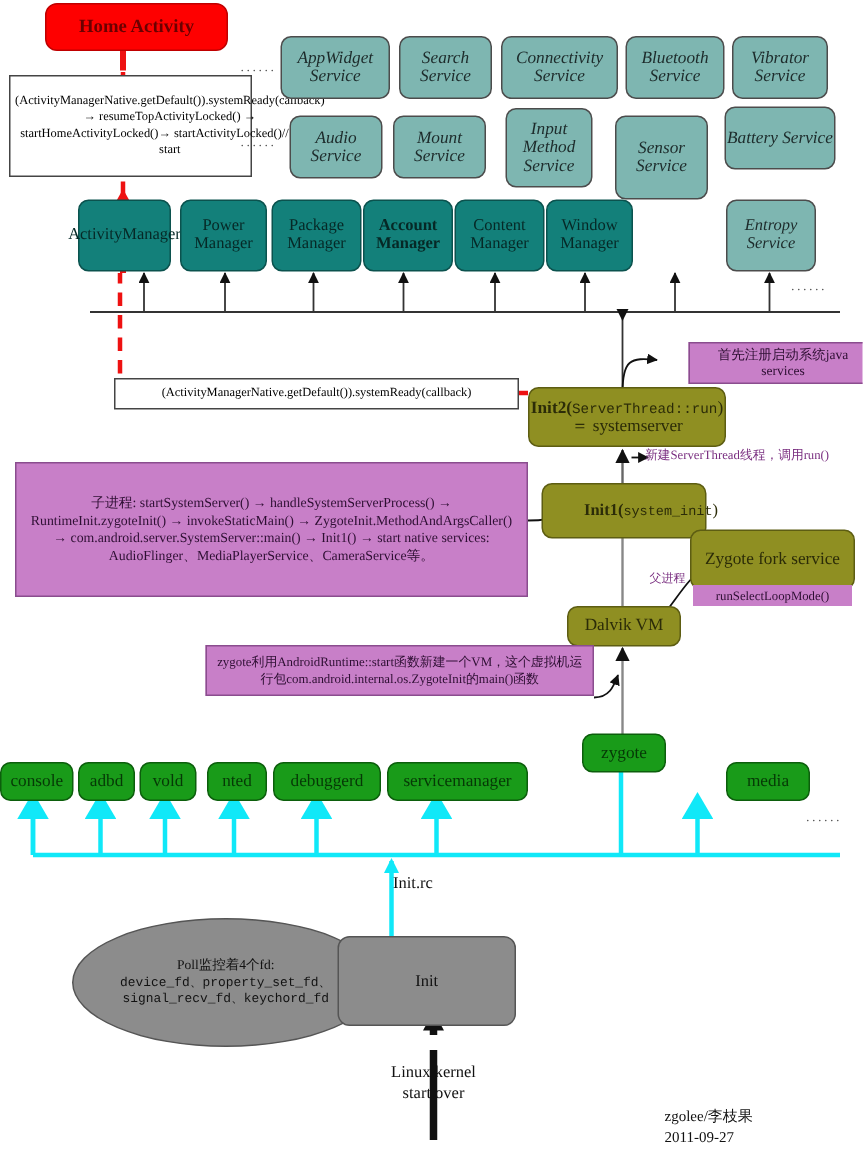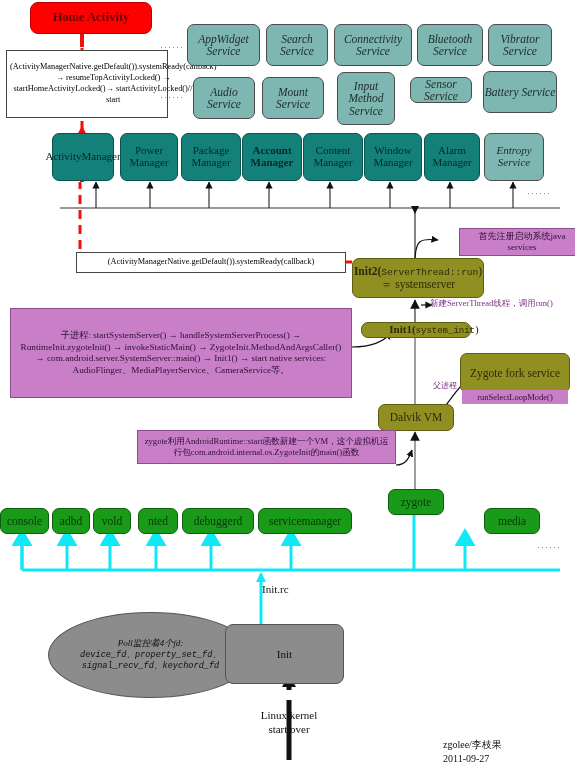--- a/index.html
+++ b/index.html
@@ -146,21 +146,21 @@
 
   <div class="box rr svc" style="left:193px;top:77px;width:62px;height:42px;">
     <span>Audio Service</span>
   </div>
   <div class="box rr svc" style="left:262px;top:77px;width:62px;height:42px;">
     <span>Mount Service</span>
   </div>
   <div class="box rr svc" style="left:337px;top:72px;width:58px;height:53px;">
     <span>Input Method Service</span>
   </div>
-  <div class="box rr svc" style="left:410px;top:77px;width:62px;height:26px;">
+  <div class="box rr svc" style="left:410px;top:77px;width:62px;height:56px;">
     <span>Sensor Service</span>
   </div>
   <div class="box rr svc" style="left:483px;top:71px;width:74px;height:42px;">
     <span>Battery Service</span>
   </div>
 
   <div class="box rr mgr" style="left:52px;top:133px;width:62px;height:48px;">
     <span>ActivityManager</span>
   </div>
   <div class="box rr mgr" style="left:120px;top:133px;width:58px;height:48px;">
@@ -170,23 +170,20 @@
     <span>Package Manager</span>
   </div>
   <div class="box rr mgr" style="left:242px;top:133px;width:60px;height:48px;font-weight:bold;">
     <span>Account Manager</span>
   </div>
   <div class="box rr mgr" style="left:303px;top:133px;width:60px;height:48px;">
     <span>Content Manager</span>
   </div>
   <div class="box rr mgr" style="left:364px;top:133px;width:58px;height:48px;">
     <span>Window Manager</span>
-  </div>
-  <div class="box rr mgr" style="left:424px;top:133px;width:56px;height:48px;">
-    <span>Alarm Manager</span>
   </div>
   <div class="box rr svc" style="left:484px;top:133px;width:60px;height:48px;font-size:11px;">
     <span>Entropy Service</span>
   </div>
 
   <div class="dots" style="left:527px;top:188px;">······</div>
 
   <div class="wbox" style="left:76px;top:252px;width:270px;height:21px;display:flex;align-items:center;justify-content:center;font-size:8.3px;">
     <span>(ActivityManagerNative.getDefault()).systemReady(callback)</span>
   </div>
@@ -199,21 +196,21 @@
   </div>
 
   <div class="note" style="left:459px;top:228px;width:126px;height:28px;display:flex;align-items:center;justify-content:center;">
     <span>首先注册启动系统java services</span>
   </div>
 
   <div class="plain" style="left:430px;top:298px;font-size:8.5px;color:#7a2f80;">
     <span>新建ServerThread线程，调用run()</span>
   </div>
 
-  <div class="box rr olive" style="left:361px;top:322px;width:110px;height:16px;font-size:11px;padding-left:36px;">
+  <div class="box rr olive" style="left:361px;top:322px;width:110px;height:37px;font-size:11px;padding-left:36px;">
     <span><b>Init1(</b><span class="mono" style="font-size:9px;">system_init</span><span>)</span></span>
   </div>
 
   <div class="note" style="left:10px;top:308px;width:342px;height:90px;display:flex;align-items:center;justify-content:center;font-size:9.2px;padding:4px 8px;">
     <span>子进程: startSystemServer() → handleSystemServerProcess() → RuntimeInit.zygoteInit() → invokeStaticMain() → ZygoteInit.MethodAndArgsCaller() → com.android.server.SystemServer::main() → Init1() → start native services: AudioFlinger、MediaPlayerService、CameraService等。</span>
   </div>
 
   <div class="box rr olive" style="left:460px;top:353px;width:110px;height:40px;flex-direction:column;font-size:11.5px;">
     <span>Zygote fork service</span>
   </div>
@@ -258,21 +255,21 @@
   <div class="box rr green" style="left:484px;top:508px;width:56px;height:26px;">
     <span>media</span>
   </div>
 
   <div class="dots" style="left:537px;top:542px;">······</div>
 
   <div class="plain" style="left:262px;top:583px;font-size:11px;">
     <span>Init.rc</span>
   </div>
 
-  <div class="ellipse" style="left:48px;top:612px;width:205px;height:86px;flex-direction:column;font-style:italic;">
+  <div class="ellipse" style="left:48px;top:612px;width:205px;height:86px;flex-direction:column;">
     <div>Poll监控着4个fd:</div>
     <div class="mono" style="font-size:8.6px;">device_fd、property_set_fd、</div>
     <div class="mono" style="font-size:8.6px;">signal_recv_fd、keychord_fd</div>
   </div>
 
   <div class="initbox" style="left:225px;top:624px;width:119px;height:60px;">
     <span>Init</span>
   </div>
 
   <div class="plain" style="left:243px;top:708px;font-size:11px;text-align:center;width:92px;line-height:1.3;">

